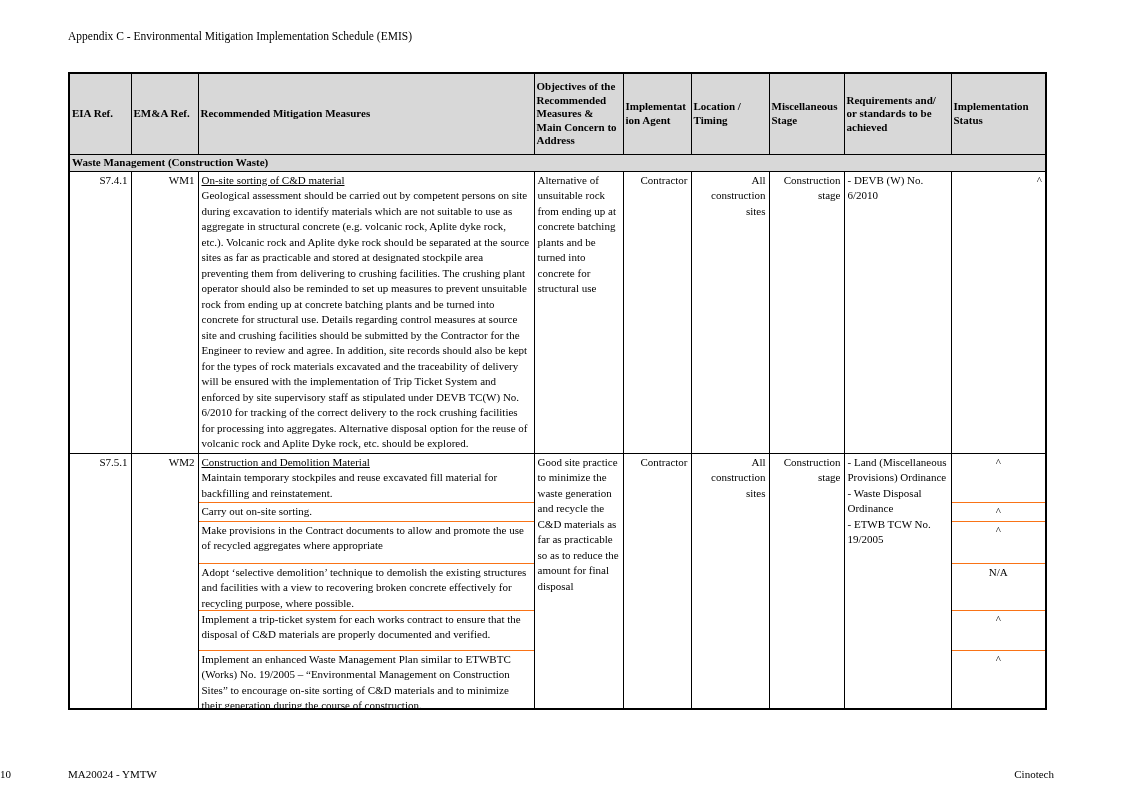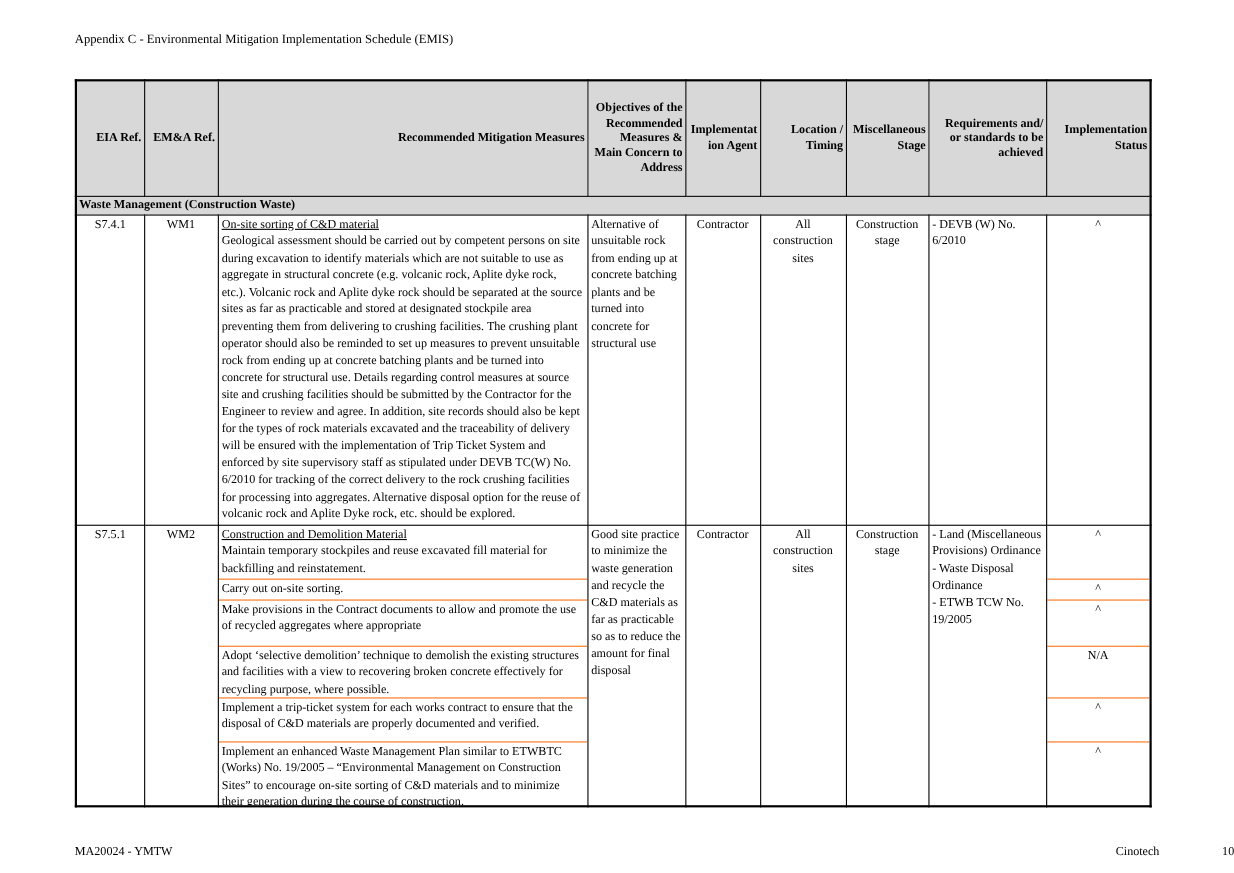--- a/index.html
+++ b/index.html
@@ -19,45 +19,45 @@
     border:2px solid #000;
   }
   .emis-table th, .emis-table td {
     border:1px solid #000;
     font-size:11px; line-height:15.5px;
     vertical-align:top; padding:1px 3px;
     overflow:hidden;
   }
   .emis-table th {
     background:var(--header-bg, #d8d8d8);
-    font-weight:bold; text-align:right; vertical-align:middle;
-    line-height:13.5px; padding:18px 2px;
+    font-weight:bold; text-align:left; vertical-align:middle;
+    line-height:13.5px; padding:6px 2px;
     overflow-wrap:anywhere;
   }
   .section-row td {
     background:var(--header-bg, #d8d8d8);
     font-weight:bold; font-size:11px; line-height:13px;
     padding:1px 2px 2px 2px;
   }
-  .c-center { text-align:center; }
+  .c-center { text-align:right; }
   .measure-title { text-decoration:underline; }
   .stack { padding:0 !important; }
   .stack .seg {
     padding:1px 3px; overflow:hidden;
   }
   .stack .seg + .seg { border-top:1px solid #f97316; }
   .stack .seg.status { text-align:center; }
   .status-val { font-size:11px; }
   .req-item { margin:0; }
   .doc-footer {
     position:absolute; left:0; right:0; top:768px; height:20px;
     font-size:11px;
   }
   .doc-footer .f-left  { position:absolute; left:68px; }
-  .doc-footer .f-center{ position:absolute; left:0; right:0; text-align:right; }
+  .doc-footer .f-center{ position:absolute; left:0; right:0; text-align:left; }
   .doc-footer .f-right { position:absolute; right:68px; }
 </style>
 </head>
 <body>
 
 <div class="page">
 
   <div class="doc-header">Appendix C - Environmental Mitigation Implementation Schedule (EMIS)</div>
 
   <table class="emis-table">

